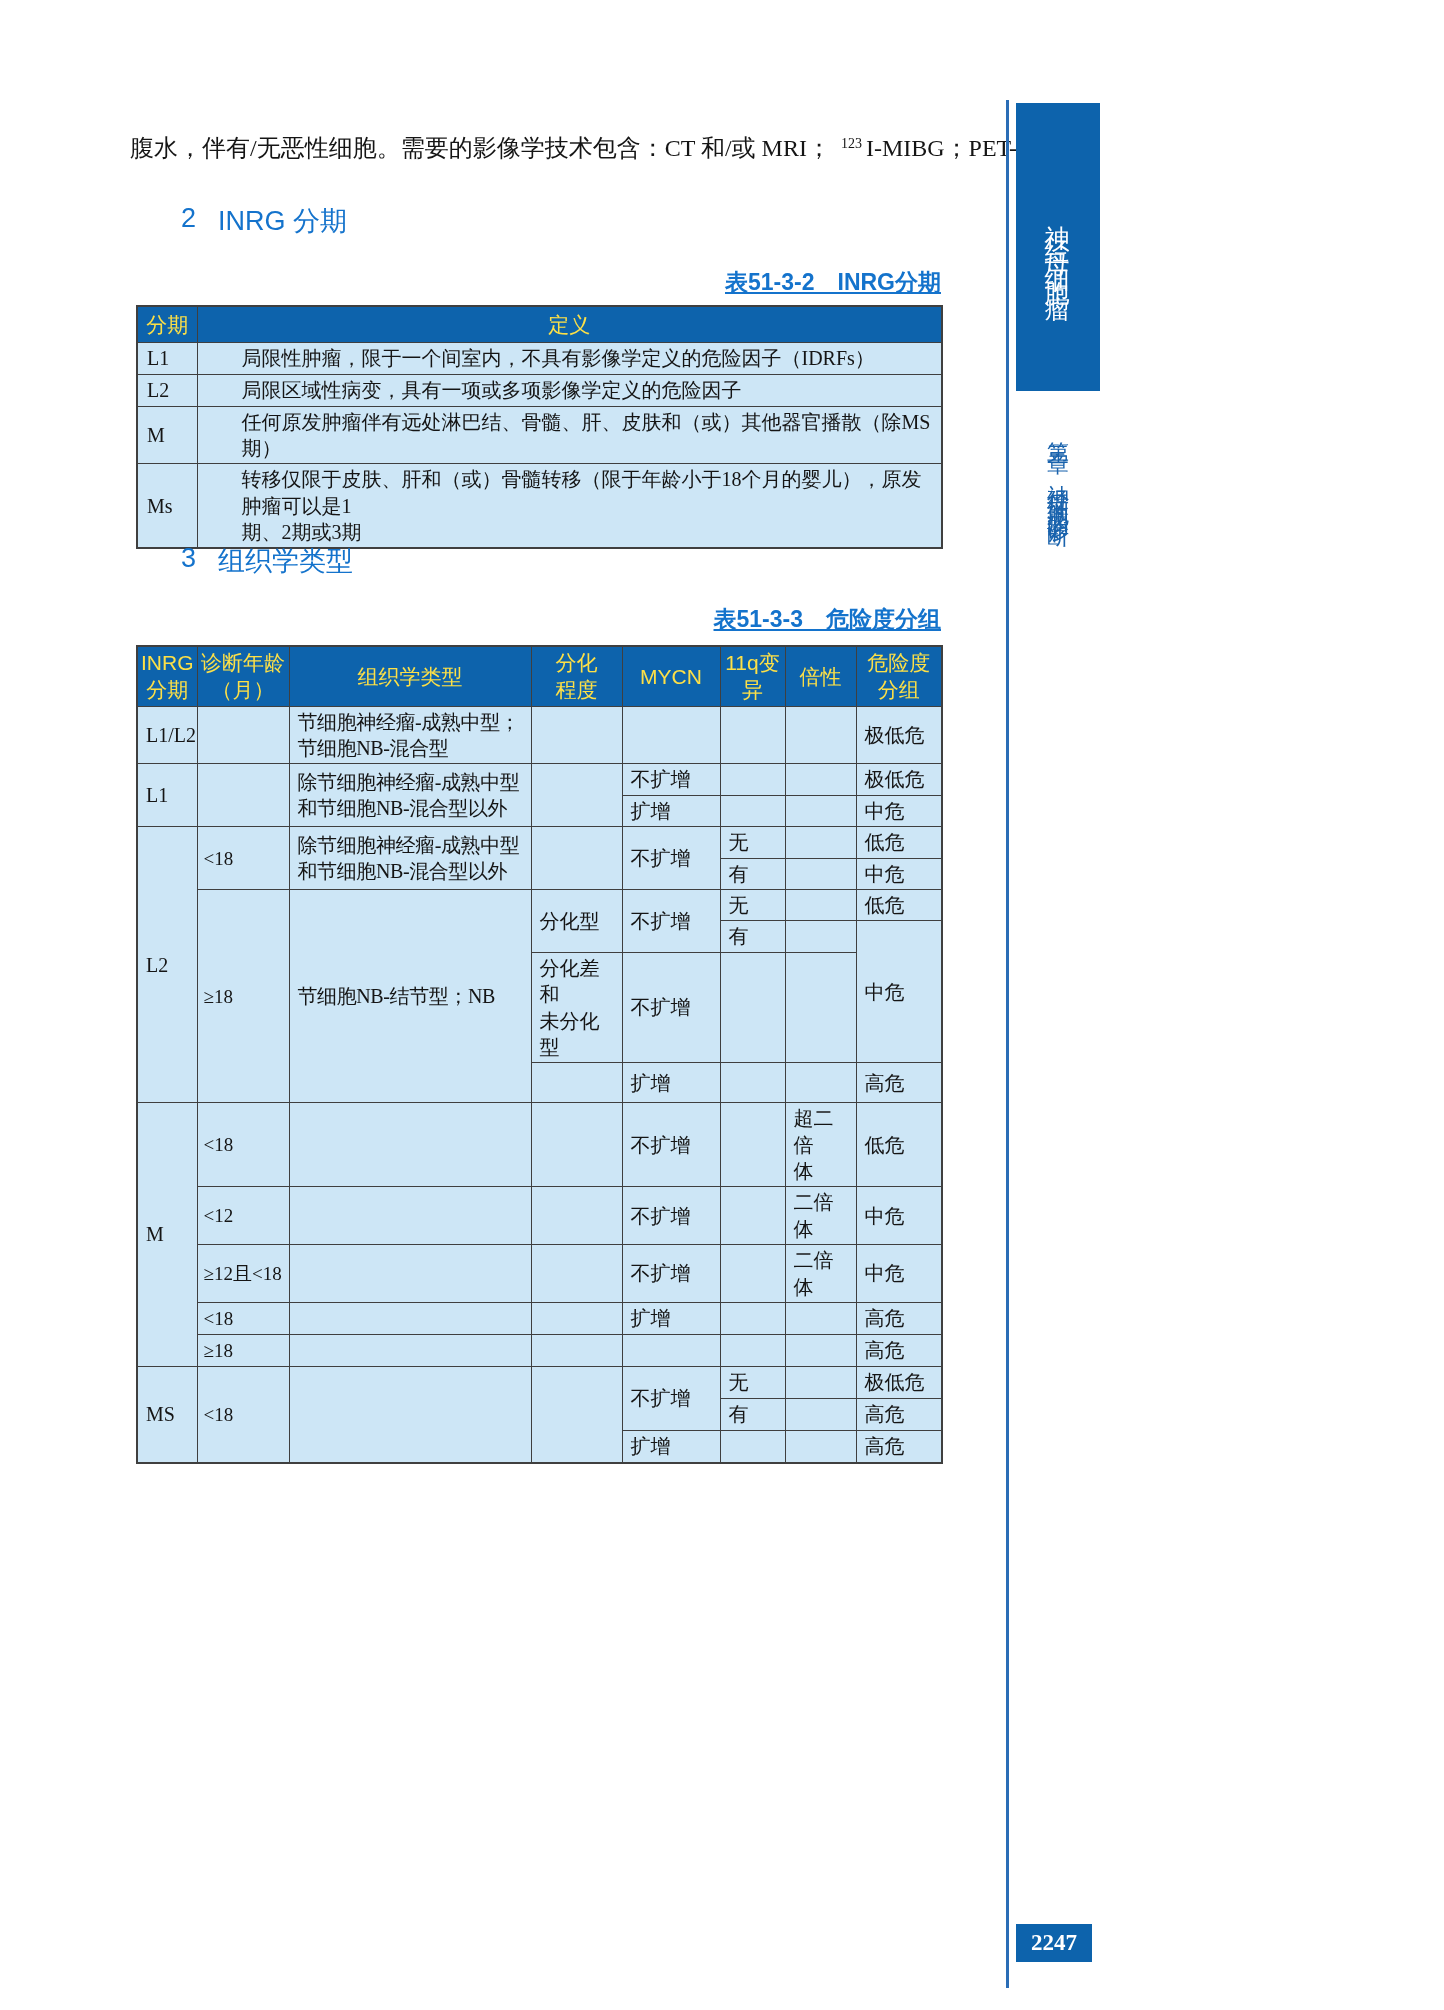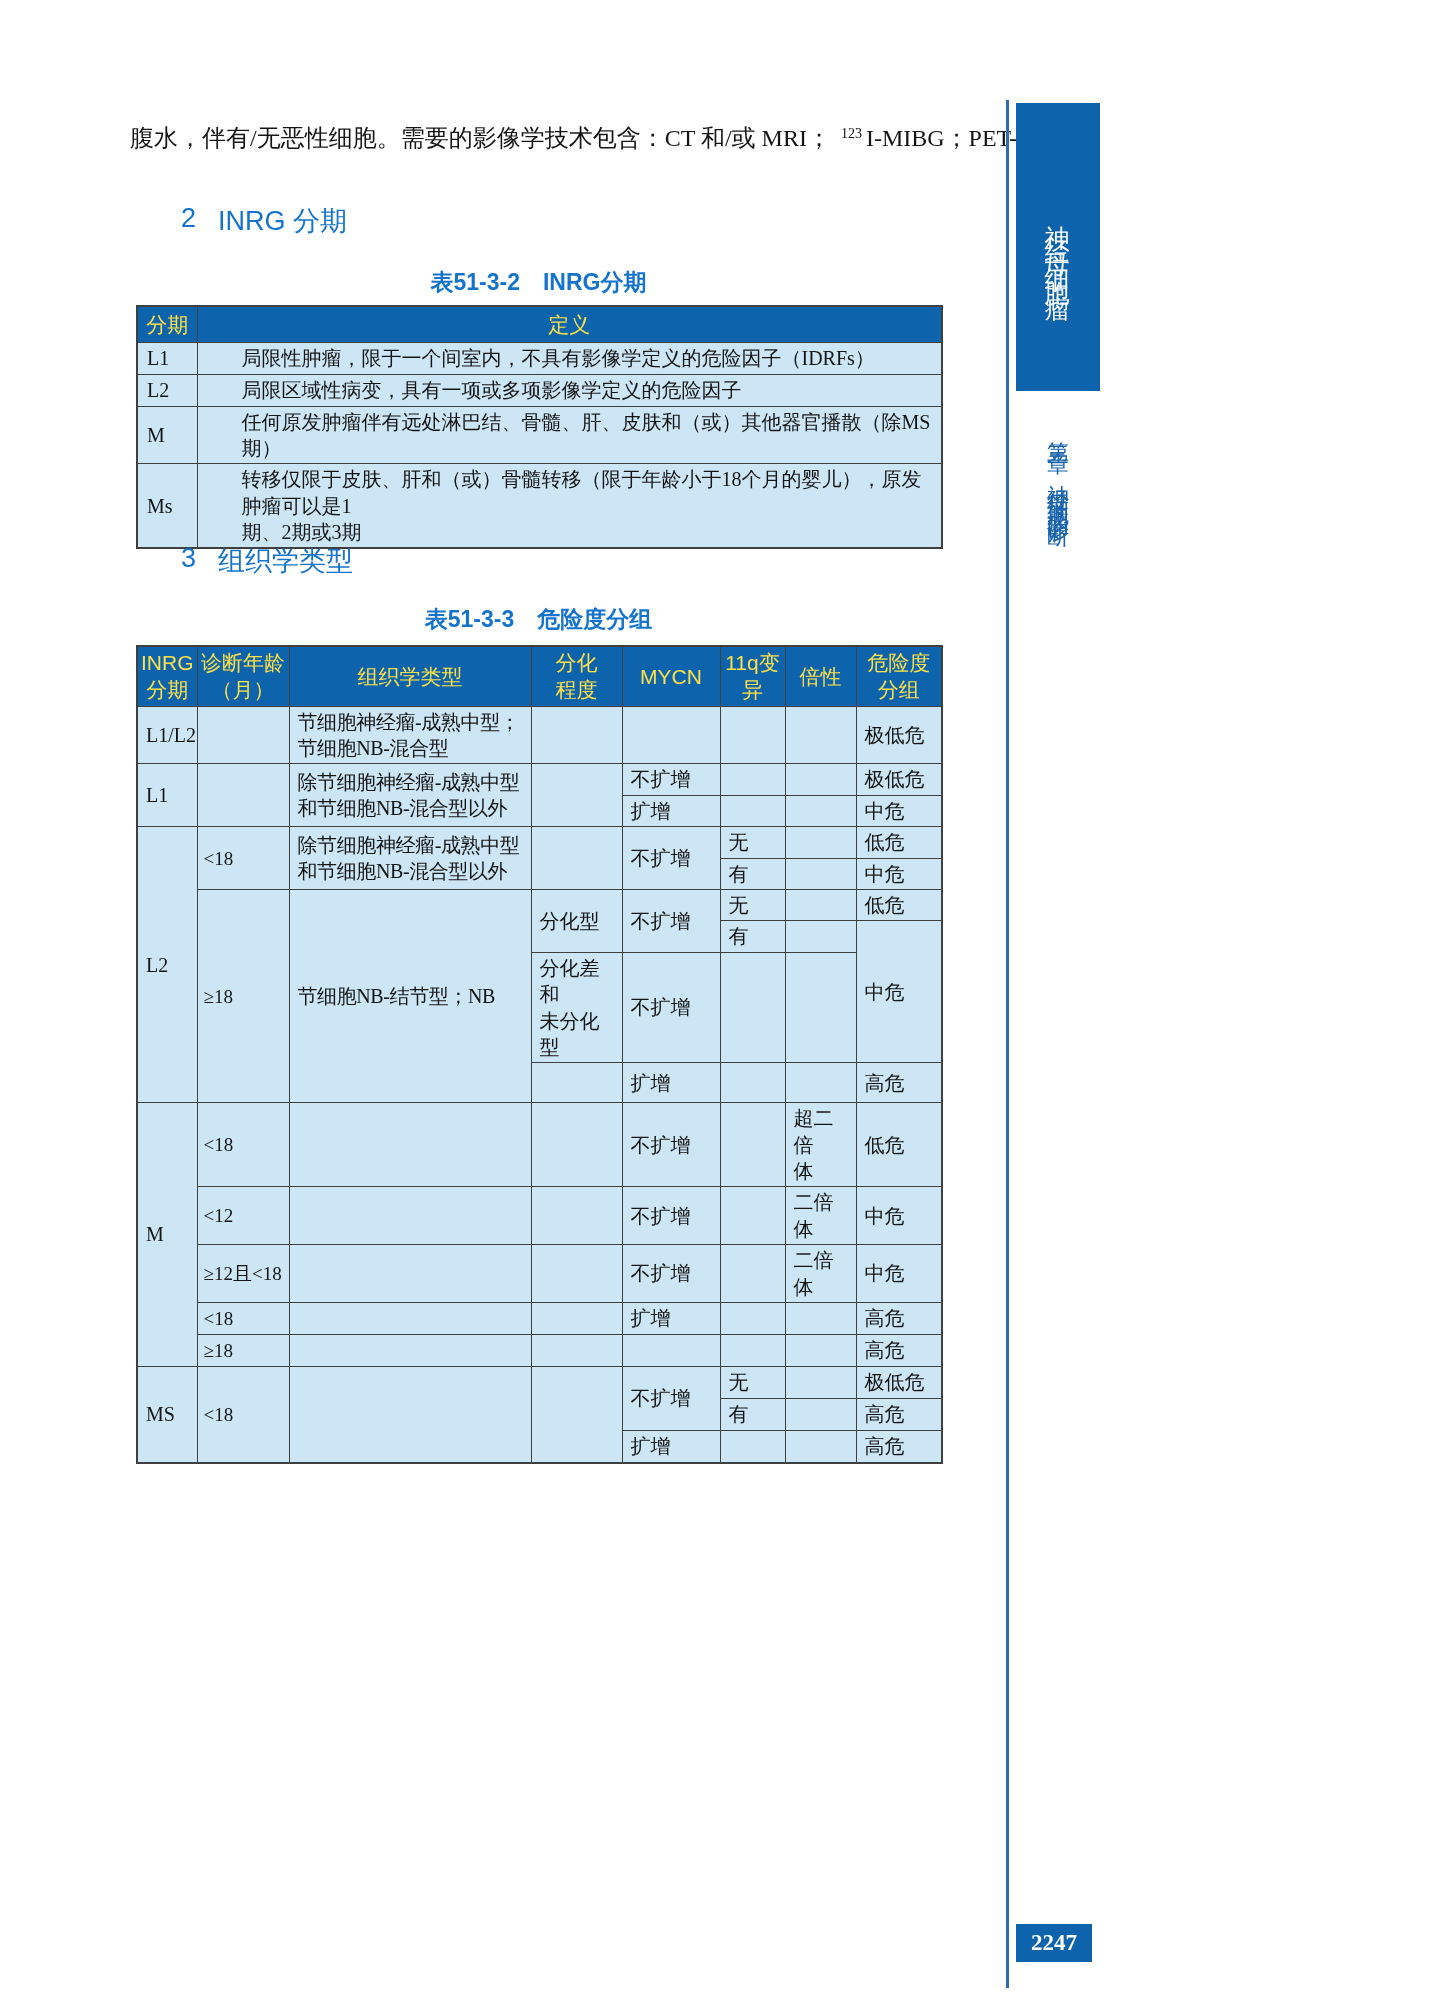--- a/index.html
+++ b/index.html
@@ -1,31 +1,31 @@
 <!DOCTYPE html>
 <html><head>
 <meta charset="utf-8">
 <style>
   html,body{margin:0;padding:0;background:#ffffff;}
   .page{position:relative;width:1444px;height:2010px;background:#ffffff;overflow:hidden;
         font-family:"Liberation Serif","DejaVu Serif",serif;color:#151515;}
   .sans{font-family:"Liberation Sans","DejaVu Sans",sans-serif;}
 
   
-  .intro{position:absolute;left:130px;top:95px;width:860px;font-size:24px;line-height:30px;white-space:nowrap;}
+  .intro{position:absolute;left:130px;top:95px;width:860px;font-size:24px;line-height:50px;white-space:nowrap;}
   .intro .sup{font-size:14px;vertical-align:8px;margin-left:10px;margin-right:4px;}
   .intro .l2{display:block;white-space:normal;}
 
   
   .sec{position:absolute;left:181px;display:flex;gap:22px;color:#1473cc;font-size:27px;font-weight:500;}
   .sec2{top:203px;} .sec3{top:543px;}
 
   
-  .caption{position:absolute;left:136px;width:805px;text-align:center;color:#1473cc;
-           font-size:23px;font-weight:bold;}
+  .caption{position:absolute;left:136px;width:805px;text-align:right;color:#1473cc;
+           font-size:23px;font-weight:bold;text-decoration:underline;}
   .cap1{top:267px;} .cap2{top:604px;}
 
   
   table{border-collapse:collapse;table-layout:fixed;}
   .tbl{position:absolute;left:136px;}
   .t1{top:305px;width:805px;}
   .t2{top:645px;width:805px;}
   th{background:#0d63ac;color:#fde047;font-weight:500;text-align:center;
      font-family:"Liberation Sans","DejaVu Sans",sans-serif;font-size:21px;line-height:1.3;
      border:1px solid #3f3f3f;padding:2px;}

